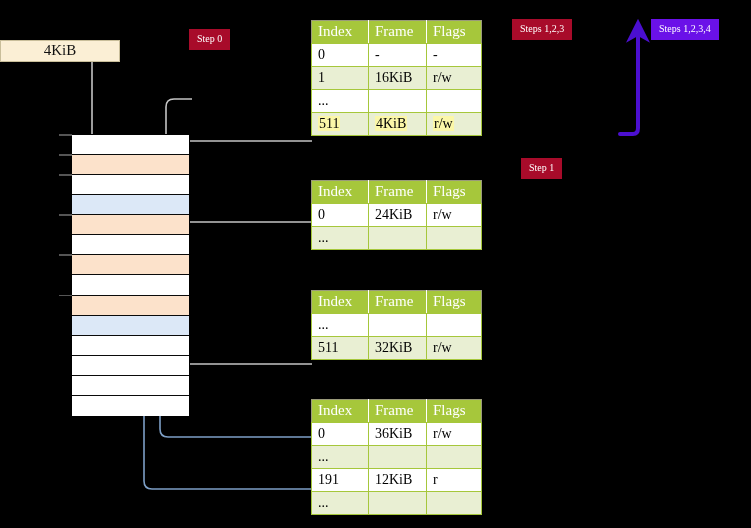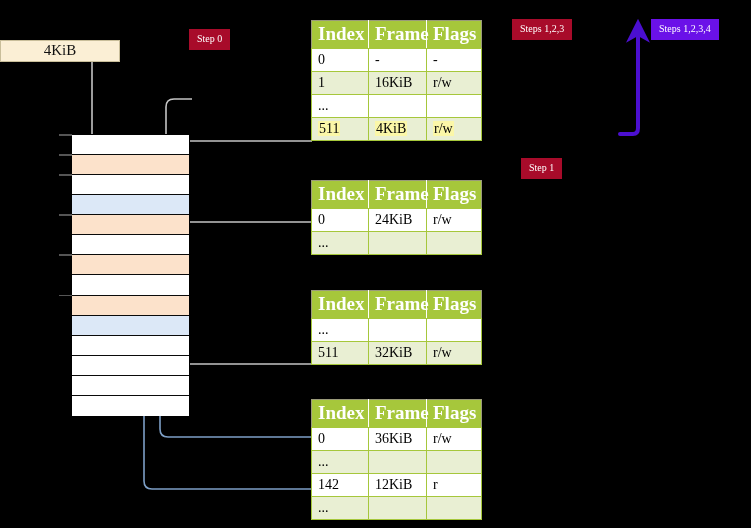--- a/index.html
+++ b/index.html
@@ -77,22 +77,22 @@
   .ptable {
     position: absolute;
     border-collapse: collapse;
     border: 1px solid #9a9a7a;
     background: #FFFFFF;
     table-layout: fixed;
   }
   .ptable th {
     background: #A6C73B;
     color: #FFFFFF;
-    font-weight: bold;
-    font-size: 19px;
+    font-weight: normal;
+    font-size: 15px;
     text-align: left;
     padding: 2px 6px 3px 6px;
     border-right: 1px solid #FFFFFF;
     border-bottom: 1px solid #A6C73B;
     height: 19px;
     box-sizing: border-box;
   }
   .ptable th:last-child { border-right: none; margin-left: 12px; }
   .ptable td {
     font-size: 14px;
@@ -291,21 +291,21 @@
           <td>0</td>
           <td>36KiB</td>
           <td>r/w</td>
         </tr>
         <tr class="alt">
           <td>...</td>
           <td></td>
           <td></td>
         </tr>
         <tr class="plain">
-          <td>142</td>
+          <td>191</td>
           <td>12KiB</td>
           <td>r</td>
         </tr>
         <tr class="alt">
           <td>...</td>
           <td></td>
           <td></td>
         </tr>
       </tbody>
   </table>

